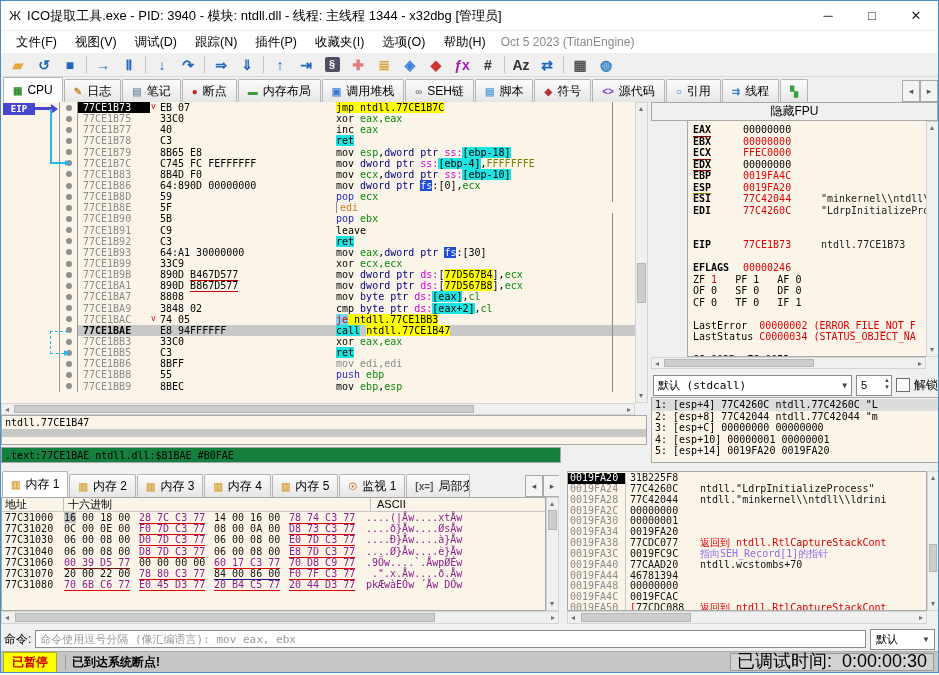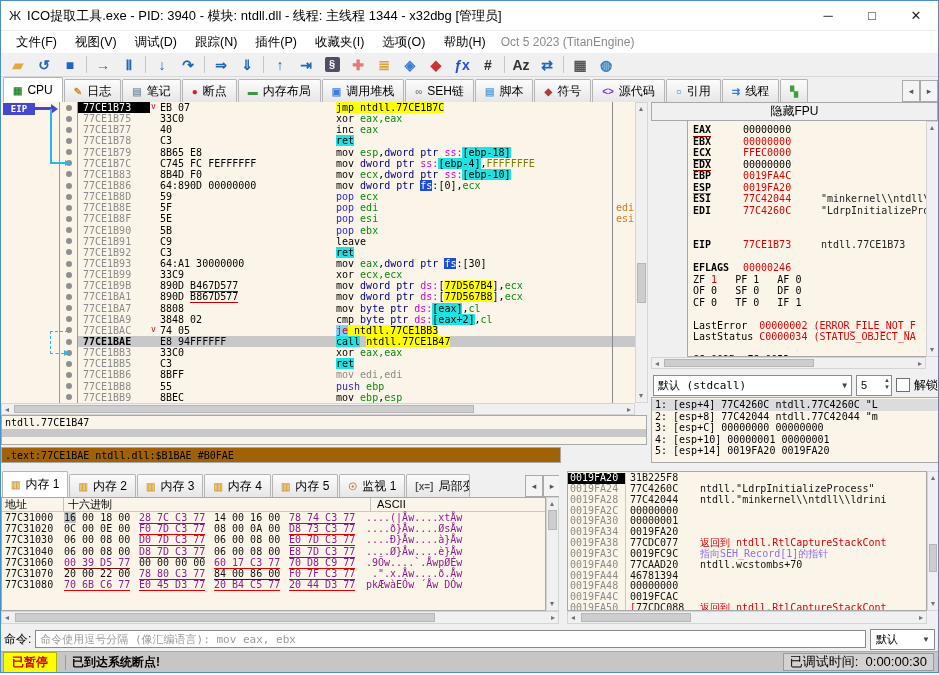--- a/index.html
+++ b/index.html
@@ -62,21 +62,21 @@
   .dsh1{left:49px;top:330px;width:18px;height:0;border-top:1px dashed #29b6ea;}
   .dsh2{left:49px;top:352px;width:14px;height:0;border-top:1px dashed #29b6ea;}
   .dshead{left:63px;top:349px;width:0;height:0;border-left:5px solid #29b6ea;border-top:3px solid transparent;border-bottom:3px solid transparent;}
   
   .sb{position:absolute;background:#f0f0f0;border:1px solid #d4d4d4;box-sizing:border-box;}
   .sb .arr{position:absolute;color:#707070;font-size:8px;line-height:8px;}
   .sb .thumb{position:absolute;background:#cdcdcd;border:1px solid #b6b6b6;box-sizing:border-box;}
   
   .infobox{position:absolute;left:0;top:414px;width:646px;height:30px;background:#fbf5e9;border:1px solid #a8a8a8;box-sizing:border-box;font-size:10px;padding:1px 3px;}
   .infoband{height:8px;background:#c8c8c8;margin:1px -3px 0 -3px;}
-  .statusline{position:absolute;left:0;top:446px;width:560px;height:16px;background:#a16207;border:1px solid #a8a8a8;box-sizing:border-box;font-size:10px;display:flex;align-items:center;padding-left:3px;}
+  .statusline{position:absolute;left:0;top:446px;width:560px;height:16px;background:#15803d;border:1px solid #a8a8a8;box-sizing:border-box;font-size:10px;display:flex;align-items:center;padding-left:3px;}
   
   .regheader{position:absolute;left:650px;top:101px;width:287px;height:19px;background:#f0f0f0;border:1px solid #a8a8a8;box-sizing:border-box;text-align:center;font-size:12px;line-height:17px;}
   .regs{position:absolute;left:686px;top:120px;width:275px;height:236px;background:#fbf5e9;border:1px solid #a8a8a8;border-top:none;box-sizing:border-box;overflow:hidden;font-size:10px;padding:3px 0 0 5px;}
   .rline{height:11.5px;line-height:11.5px;white-space:pre;}
   .rlbl{display:inline-block;width:50px;font-weight:bold;color:#000;}
   .rlbl.um{border-bottom:1px solid #8b0000;width:auto;margin-right:0;}
   .rlbl.uo{border-bottom:1px solid #808000;width:auto;}
   .rlblw{display:inline-block;width:50px;}
   .rval{display:inline-block;width:78px;}
   .rcom{color:#222;}
@@ -126,21 +126,21 @@
   .cmdbar{position:absolute;left:0;top:626px;width:100%;height:24px;background:#f0f0f0;display:flex;align-items:center;box-sizing:border-box;padding:0 3px;gap:4px;}
   .cmdlbl{font-size:12px;flex:none;}
   .cmdinput{flex:1;height:18px;border:1px solid #8a8a8a;background:#fff;font-size:11px;font-family:"DejaVu Sans Mono",monospace;padding:0 4px;box-sizing:border-box;}
   .cmdinput::placeholder{color:#9a9a9a;}
   .cmdcombo{width:58px;height:19px;border:1px solid #8a8a8a;background:#fff;display:flex;align-items:center;font-size:11px;padding-left:5px;flex:none;}
   .cmdcombo .caret{margin-left:auto;margin-right:4px;font-size:8px;color:#444;}
   
   .statusbar{position:absolute;left:0;top:650px;width:100%;height:21px;background:#c6c6c6;display:flex;align-items:center;box-sizing:border-box;border-top:1px solid #aaa;}
   .badge{background:#ffff00;color:#d00000;font-weight:bold;font-size:12px;height:19px;display:flex;align-items:center;padding:0 8px;margin-left:2px;border:1px solid #b0b000;}
   .msg{font-weight:bold;font-size:12px;margin-left:8px;flex:1;border-left:1px solid #9a9a9a;padding-left:6px;height:15px;line-height:15px;}
-  .timer{font-size:13px;background:#d2d2d2;border:1px solid #9a9a9a;height:16px;line-height:15px;padding:0 6px;margin-right:4px;white-space:pre;}
+  .timer{font-size:18px;background:#d2d2d2;border:1px solid #9a9a9a;height:16px;line-height:15px;padding:0 6px;margin-right:4px;white-space:pre;}
   .bottomedge{position:absolute;left:0;top:671px;width:100%;height:4px;background:#5f6a6d;}
 </style>
 </head>
 <body>
 
 <div class="window">
 
   <div class="titlebar">
     <span class="appicon">Ж</span>
     <span class="title">ICO提取工具.exe - PID: 3940 - 模块: ntdll.dll - 线程: 主线程 1344 - x32dbg [管理员]</span>
@@ -208,21 +208,21 @@
       <div class="tbtn">
         <span class="tglyph" style="color: rgb(217, 164, 59);">≣</span>
       </div>
       <div class="tbtn">
         <span class="tglyph" style="color: rgb(59, 125, 216);">◈</span>
       </div>
       <div class="tbtn">
         <span class="tglyph" style="color: rgb(204, 51, 51);">◆</span>
       </div>
       <div class="tbtn">
-        <span class="tglyph" style="color: #1d4ed8; text-align: right;">ƒx</span>
+        <span class="tglyph" style="color: #a21caf; text-align: right;">ƒx</span>
       </div>
       <div class="tbtn">
         <span class="tglyph" style="color: rgb(51, 51, 51);">#</span>
       </div>
       <div class="tsep"></div>
       <div class="tbtn">
         <span class="tglyph" style="color: rgb(51, 51, 51);">Az</span>
       </div>
       <div class="tbtn">
         <span class="tglyph" style="color: rgb(29, 102, 189);">⇄</span>
@@ -297,22 +297,21 @@
   <div class="disasm mono" id="disasm">
       <div class="drow"><span class="dgut"></span><span class="ddotc"><span class="dot"></span></span><span class="daddr eip">77CE1B73</span><span class="dbytes"><span class="jmark">v</span><span class="tk k">EB 07</span></span><span class="dinstr"><span class="tk hy">jmp ntdll.77CE1B7C</span></span><span class="dcomm"></span></div>
       <div class="drow"><span class="dgut"></span><span class="ddotc"><span class="dot"></span></span><span class="daddr">77CE1B75</span><span class="dbytes"><span class="tk k">33C0</span></span><span class="dinstr"><span class="tk k">xor </span><span class="tk g">eax,eax</span></span><span class="dcomm"></span></div>
       <div class="drow"><span class="dgut"></span><span class="ddotc"><span class="dot"></span></span><span class="daddr">77CE1B77</span><span class="dbytes"><span class="tk k">40</span></span><span class="dinstr"><span class="tk k">inc </span><span class="tk g">eax</span></span><span class="dcomm"></span></div>
       <div class="drow"><span class="dgut"></span><span class="ddotc"><span class="dot"></span></span><span class="daddr">77CE1B78</span><span class="dbytes"><span class="tk k">C3</span></span><span class="dinstr"><span class="tk hc">ret</span></span><span class="dcomm"></span></div>
       <div class="drow"><span class="dgut"></span><span class="ddotc"><span class="dot"></span></span><span class="daddr">77CE1B79</span><span class="dbytes"><span class="tk k">8B65 E8</span></span><span class="dinstr"><span class="tk k">mov </span><span class="tk g">esp</span><span class="tk k">,</span><span class="tk nb">dword ptr </span><span class="tk ma">ss:</span><span class="tk hc">[ebp-18]</span></span><span class="dcomm"></span></div>
       <div class="drow"><span class="dgut"></span><span class="ddotc"><span class="dot"></span></span><span class="daddr">77CE1B7C</span><span class="dbytes"><span class="tk k">C745 FC FEFFFFFF</span></span><span class="dinstr"><span class="tk k">mov </span><span class="tk nb">dword ptr </span><span class="tk ma">ss:</span><span class="tk hc">[ebp-4]</span><span class="tk k">,</span><span class="tk ol">FFFFFFFE</span></span><span class="dcomm"></span></div>
       <div class="drow"><span class="dgut"></span><span class="ddotc"><span class="dot"></span></span><span class="daddr">77CE1B83</span><span class="dbytes"><span class="tk k">8B4D F0</span></span><span class="dinstr"><span class="tk k">mov </span><span class="tk g">ecx</span><span class="tk k">,</span><span class="tk nb">dword ptr </span><span class="tk ma">ss:</span><span class="tk hc">[ebp-10]</span></span><span class="dcomm"></span></div>
       <div class="drow"><span class="dgut"></span><span class="ddotc"><span class="dot"></span></span><span class="daddr">77CE1B86</span><span class="dbytes"><span class="tk k">64:890D 00000000</span></span><span class="dinstr"><span class="tk k">mov </span><span class="tk nb">dword ptr </span><span class="tk fs">fs</span><span class="tk k">:[0],</span><span class="tk g">ecx</span></span><span class="dcomm"></span></div>
       <div class="drow"><span class="dgut"></span><span class="ddotc"><span class="dot"></span></span><span class="daddr">77CE1B8D</span><span class="dbytes"><span class="tk k">59</span></span><span class="dinstr"><span class="tk mn">pop </span><span class="tk g">ecx</span></span><span class="dcomm"></span></div>
-      <div class="drow"><span class="dgut"></span><span class="ddotc"><span class="dot"></span></span><span class="daddr">77CE1B8E</span><span class="dbytes"><span class="tk k">5F</span></span><span class="dinstr"><span class="tk mn">pop </span><span class="tk g">edi</span></span><span class="dcomm">edi</span></div>
-      <div class="drow"><span class="dgut"></span><span class="ddotc"><span class="dot"></span></span><span class="daddr">77CE1B8F</span><span class="dbytes"><span class="tk k">5E</span></span><span class="dinstr"><span class="tk mn">pop </span><span class="tk g">esi</span></span><span class="dcomm">esi</span></div>
+      <div class="drow"><span class="dgut"></span><span class="ddotc"><span class="dot"></span></span><span class="daddr">77CE1B8E</span><span class="dbytes"><span class="tk k">5F</span></span><span class="dcomm">edi</span></div>
       <div class="drow"><span class="dgut"></span><span class="ddotc"><span class="dot"></span></span><span class="daddr">77CE1B90</span><span class="dbytes"><span class="tk k">5B</span></span><span class="dinstr"><span class="tk mn">pop </span><span class="tk g">ebx</span></span><span class="dcomm"></span></div>
       <div class="drow"><span class="dgut"></span><span class="ddotc"><span class="dot"></span></span><span class="daddr">77CE1B91</span><span class="dbytes"><span class="tk k">C9</span></span><span class="dinstr"><span class="tk k">leave</span></span><span class="dcomm"></span></div>
       <div class="drow"><span class="dgut"></span><span class="ddotc"><span class="dot"></span></span><span class="daddr">77CE1B92</span><span class="dbytes"><span class="tk k">C3</span></span><span class="dinstr"><span class="tk hc">ret</span></span><span class="dcomm"></span></div>
       <div class="drow"><span class="dgut"></span><span class="ddotc"><span class="dot"></span></span><span class="daddr">77CE1B93</span><span class="dbytes"><span class="tk k">64:A1 30000000</span></span><span class="dinstr"><span class="tk k">mov </span><span class="tk g">eax</span><span class="tk k">,</span><span class="tk nb">dword ptr </span><span class="tk fs">fs</span><span class="tk k">:[30]</span></span><span class="dcomm"></span></div>
       <div class="drow"><span class="dgut"></span><span class="ddotc"><span class="dot"></span></span><span class="daddr">77CE1B99</span><span class="dbytes"><span class="tk k">33C9</span></span><span class="dinstr"><span class="tk k">xor </span><span class="tk g">ecx,ecx</span></span><span class="dcomm"></span></div>
       <div class="drow"><span class="dgut"></span><span class="ddotc"><span class="dot"></span></span><span class="daddr">77CE1B9B</span><span class="dbytes"><span class="tk k">890D </span><span class="tk ku">B467D577</span></span><span class="dinstr"><span class="tk k">mov </span><span class="tk nb">dword ptr </span><span class="tk ma">ds:</span><span class="tk k">[</span><span class="tk hy">77D567B4</span><span class="tk k">],</span><span class="tk g">ecx</span></span><span class="dcomm"></span></div>
       <div class="drow"><span class="dgut"></span><span class="ddotc"><span class="dot"></span></span><span class="daddr">77CE1BA1</span><span class="dbytes"><span class="tk k">890D </span><span class="tk ku">B867D577</span></span><span class="dinstr"><span class="tk k">mov </span><span class="tk nb">dword ptr </span><span class="tk ma">ds:</span><span class="tk k">[</span><span class="tk hy">77D567B8</span><span class="tk k">],</span><span class="tk g">ecx</span></span><span class="dcomm"></span></div>
       <div class="drow"><span class="dgut"></span><span class="ddotc"><span class="dot"></span></span><span class="daddr">77CE1BA7</span><span class="dbytes"><span class="tk k">8808</span></span><span class="dinstr"><span class="tk k">mov </span><span class="tk nb">byte ptr </span><span class="tk ma">ds:</span><span class="tk hc">[eax]</span><span class="tk k">,</span><span class="tk g">cl</span></span><span class="dcomm"></span></div>
       <div class="drow"><span class="dgut"></span><span class="ddotc"><span class="dot"></span></span><span class="daddr">77CE1BA9</span><span class="dbytes"><span class="tk k">3848 02</span></span><span class="dinstr"><span class="tk k">cmp </span><span class="tk nb">byte ptr </span><span class="tk ma">ds:</span><span class="tk hc">[eax+2]</span><span class="tk k">,</span><span class="tk g">cl</span></span><span class="dcomm"></span></div>
       <div class="drow"><span class="dgut"></span><span class="ddotc"><span class="dot"></span></span><span class="daddr">77CE1BAC</span><span class="dbytes"><span class="jmark">v</span><span class="tk k">74 05</span></span><span class="dinstr"><span class="tk hyr">je</span><span class="tk hy"> ntdll.77CE1BB3</span></span><span class="dcomm"></span></div>

